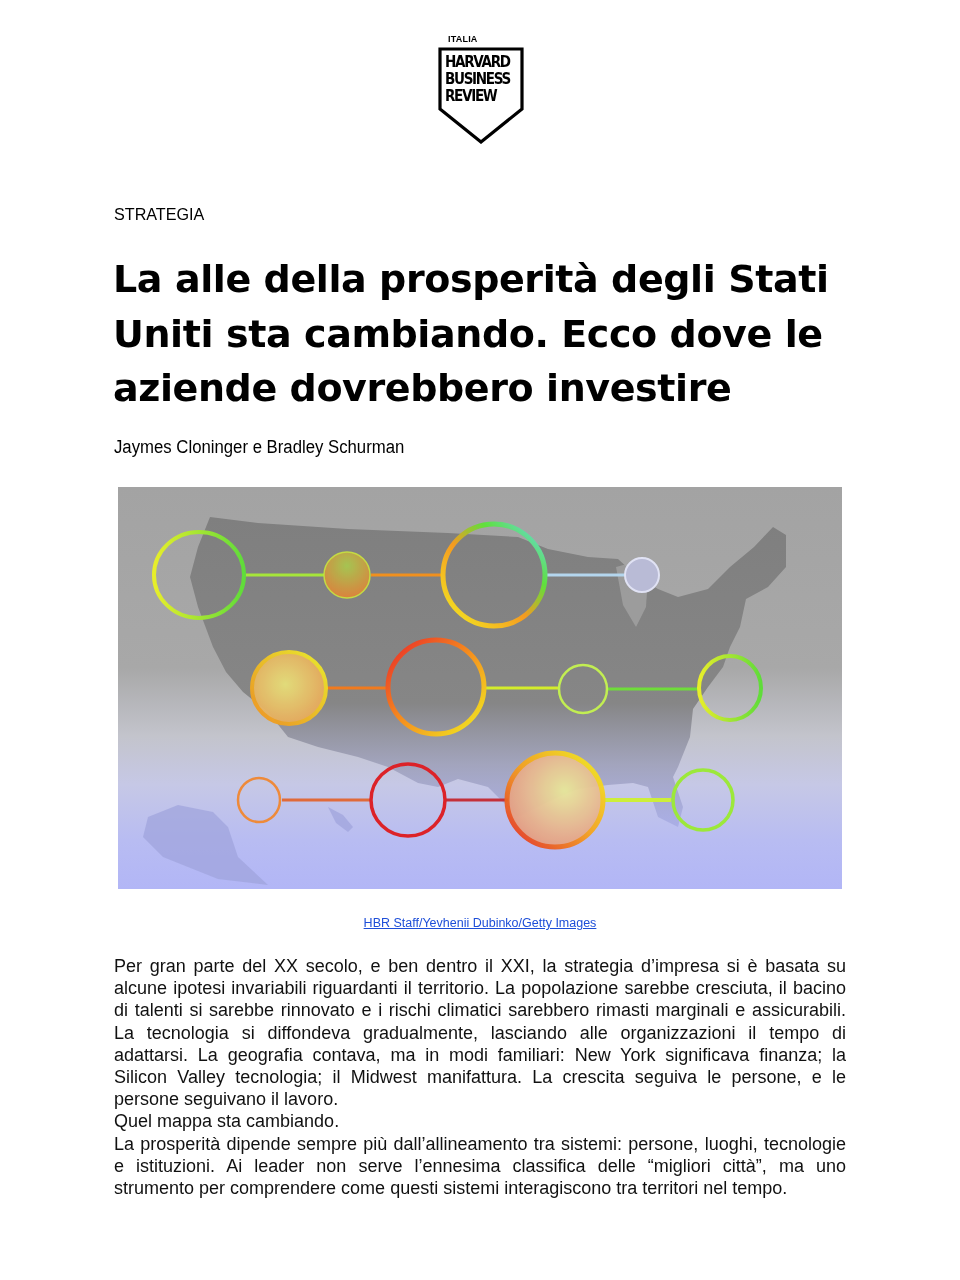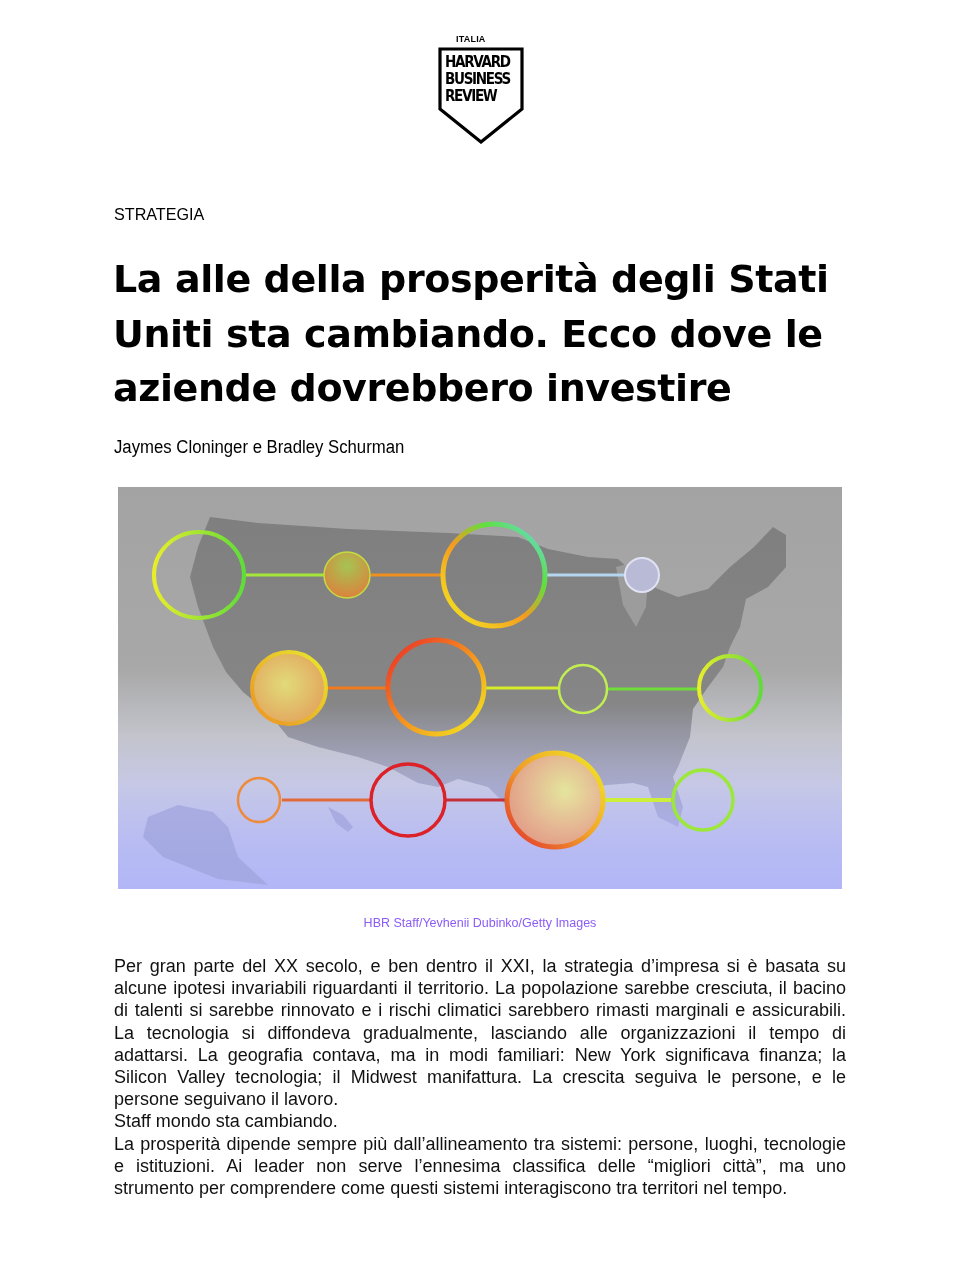--- a/index.html
+++ b/index.html
@@ -1,34 +1,34 @@
 <!DOCTYPE html>
 <html><head>
 <meta charset="utf-8">
 <style>
   html, body { margin:0; padding:0; background:#ffffff; }
   body { width:960px; height:1280px; position:relative; overflow:hidden; font-family:"Liberation Sans", sans-serif; color:#000; }
 
   .logo { position:absolute; left:438px; top:34px; width:88px; }
-  .logo-country { font-family:"Liberation Sans", sans-serif; font-size:9px; font-weight:bold; letter-spacing:0.2px; line-height:10px; margin-left:18px; }
+  .logo-country { font-family:"Liberation Sans", sans-serif; font-size:9px; font-weight:bold; letter-spacing:0.2px; line-height:10px; margin-left:10px; }
   .logo-shield { position:relative; width:86px; height:97px; margin-top:3px; }
   .logo-shield svg { position:absolute; left:0; top:0; }
   .logo-words { position:absolute; left:7px; top:6px; font-family:"DejaVu Sans", sans-serif; font-weight:bold; font-size:16.5px; line-height:17px; letter-spacing:-1.6px; transform:scaleX(0.82); transform-origin:left top; }
 
   .kicker { position:absolute; left:114px; top:205px; font-size:17px; letter-spacing:0px; transform:scaleX(0.95); transform-origin:left top; }
 
   .headline { position:absolute; left:113px; top:252px; width:760px; margin:0; font-family:"DejaVu Sans", sans-serif; font-weight:bold; font-size:38px; line-height:54.5px; letter-spacing:-0.4px; }
 
   .byline { position:absolute; left:114px; top:437px; font-size:18px; transform:scaleX(0.93); transform-origin:left top; }
 
   .hero { position:absolute; left:118px; top:487px; width:724px; height:402px; overflow:hidden;
           background:linear-gradient(180deg,#a3a3a3 0%,#a8a8a8 45%,#c3c4cc 62%,#c6c8e6 74%,#b8bcf2 88%,#b2b6f6 100%); }
   .hero svg { position:absolute; left:0; top:0; }
 
-  .caption { position:absolute; left:0; width:960px; top:916px; text-align:center; font-size:12.5px; color:#8b5cf6; }
+  .caption { position:absolute; left:0; width:960px; top:916px; text-align:center; font-size:12.5px; color:#1d4ed8;text-decoration:underline; }
 
   .body { position:absolute; left:114px; top:955px; width:732px; font-size:18px; line-height:22.2px; color:#111; text-align:justify; }
   .body p { margin:0; }
 </style>
 </head>
 <body>
 
 <div class="logo">
   <div class="logo-country">ITALIA</div>
   <div class="logo-shield">
@@ -129,15 +129,15 @@
     <ellipse cx="290" cy="313" rx="37" ry="36" fill="none" stroke="#dc2228" stroke-width="3.5"></ellipse>
     <ellipse cx="437" cy="313" rx="48" ry="47" fill="url(#fillBig)" stroke="url(#gRY)" stroke-width="5" opacity="0.95"></ellipse>
     <ellipse cx="585" cy="313" rx="30" ry="30" fill="none" stroke="#9ce83a" stroke-width="3.5"></ellipse>
   </svg>
 </div>
 
 <div class="caption">HBR Staff/Yevhenii Dubinko/Getty Images</div>
 
 <div class="body">
   <p>Per gran parte del XX secolo, e ben dentro il XXI, la strategia d’impresa si è basata su alcune ipotesi invariabili riguardanti il territorio. La popolazione sarebbe cresciuta, il bacino di talenti si sarebbe rinnovato e i rischi climatici sarebbero rimasti marginali e assicurabili. La tecnologia si diffondeva gradualmente, lasciando alle organizzazioni il tempo di adattarsi. La geografia contava, ma in modi familiari: New York significava finanza; la Silicon Valley tecnologia; il Midwest manifattura. La crescita seguiva le persone, e le persone seguivano il lavoro.</p>
-  <p>Staff mondo sta cambiando.</p>
+  <p>Quel mappa sta cambiando.</p>
   <p>La prosperità dipende sempre più dall’allineamento tra sistemi: persone, luoghi, tecnologie e istituzioni. Ai leader non serve l’ennesima classifica delle “migliori città”, ma uno strumento per comprendere come questi sistemi interagiscono tra territori nel tempo.</p>
 </div>
 
 </body></html>

